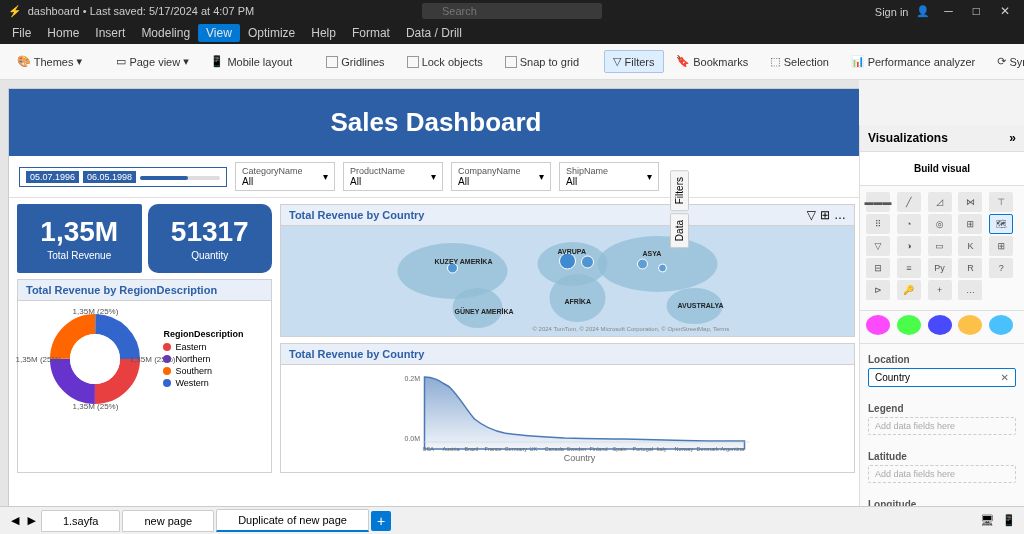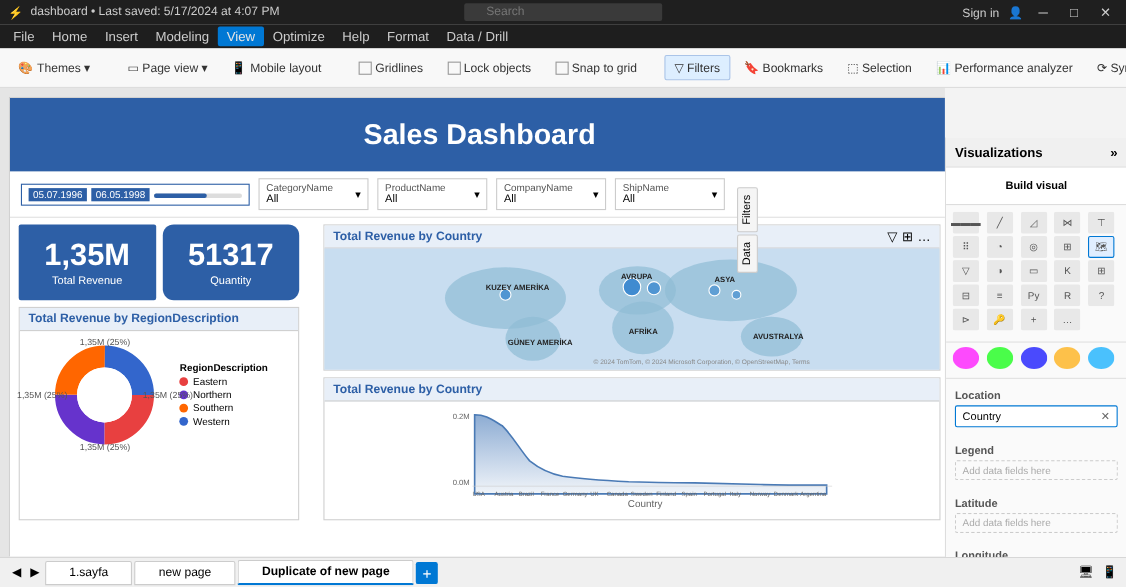--- a/index.html
+++ b/index.html
@@ -53,21 +53,21 @@
     .donut-container { display: flex; align-items: center; justify-content: center; padding: 8px; gap: 10px; }
     .legend-item { display: flex; align-items: center; gap: 4px; font-size: 9px; margin: 2px 0; }
     .legend-dot { width: 8px; height: 8px; border-radius: 50%; }
 
     
     .map-container { position: relative; width: 100%; height: 110px; background: #c8ddf0; overflow: hidden; }
 
     
     .bottom-bar { background: #f0f0f0; border-top: 1px solid #ccc; height: 28px; display: flex; align-items: center; padding: 0 8px; gap: 2px; font-size: 11px; }
     .page-tab { padding: 4px 21px; cursor: pointer; border: 1px solid #ccc; background: white; font-size: 11px; border-radius: 2px 2px 0 0; }
-    .page-tab.active { border-bottom: 2px solid #0078d4; font-weight: 700; }
+    .page-tab.active { border-bottom: 2px solid #0078d4; font-weight: 400; }
     .page-nav { background: none; border: none; cursor: pointer; font-size: 11px; padding: 0 3px; }
     .add-page-btn { background: #0078d4; color: white; border: none; width: 20px; height: 20px; border-radius: 2px; cursor: pointer; font-size: 14px; line-height: 20px; text-align: center; }
 
     
     .right-panel { width: 165px; background: #fafafa; border-left: 1px solid #ddd; display: flex; flex-direction: column; font-size: 11px; overflow-y: auto; margin-top: 45px; }
     .panel-header { background: #f0f0f0; border-bottom: 1px solid #ddd; padding: 6px 8px; font-weight: 600; font-size: 12px; display: flex; justify-content: space-between; align-items: center; }
     .panel-tabs { display: flex; border-bottom: 1px solid #ddd; }
     .panel-tab { flex: 1; text-align: center; padding: 11px; font-size: 10px; cursor: pointer; border-right: 1px solid #ddd; }
     .panel-tab:last-child { border-right: none; }
     .panel-tab.active { background: #fff; font-weight: 600; }
@@ -205,21 +205,21 @@
         </div>
         <div class="select-filter">
           <div class="select-filter-wrap">
             <span class="select-label">ShipName</span>
             <span class="select-val">All</span>
           </div>
           <span>▾</span>
         </div>
       </div>
 
-      <div style="display:flex;padding:6px 8px;gap:22px;">
+      <div style="display:flex;padding:6px 8px;gap:8px;">
 
         <div style="display:flex;flex-direction:column;gap:6px;width:255px;">
 
           <div style="display:flex;gap:6px;">
             <div class="kpi-card" style="flex:1;">
               <div class="kpi-value">1,35M</div>
               <div class="kpi-label">Total Revenue</div>
             </div>
             <div class="kpi-card" style="flex:1;border-radius:10px;">
               <div class="kpi-value">51317</div>

